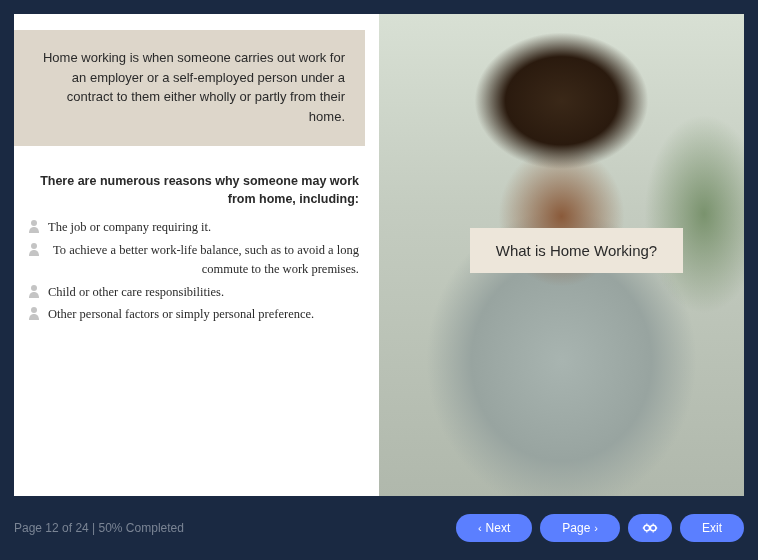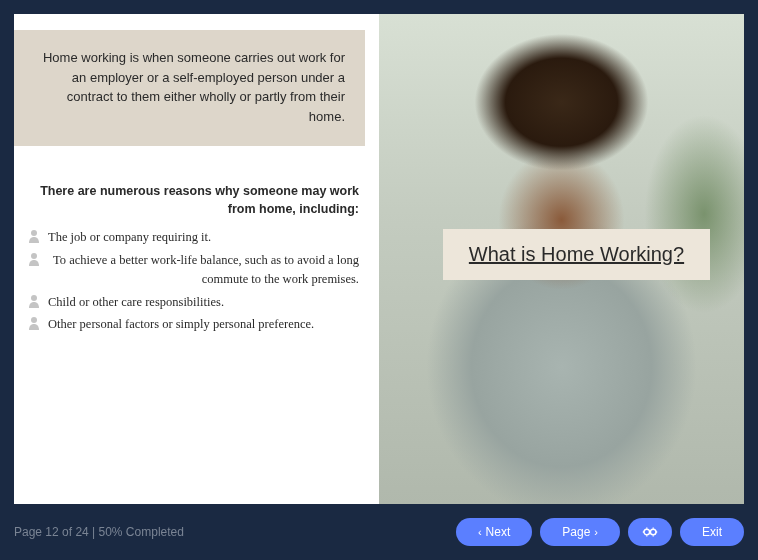--- a/index.html
+++ b/index.html
@@ -33,21 +33,21 @@
   line-height: 1.5;
 }
 .body-text {
   padding: 22px 20px 0 14px;
   font-size: 12.5px;
   color: #2a2a2a;
   line-height: 1.45;
 }
 .intro-heading {
   font-weight: 700;
-  margin-top: 14px;
+  margin-top: 4px;
   font-size: 12.5px;
 }
 .reasons-list {
   list-style: none;
   padding: 10px 20px 0 14px;
   font-family: Liberation Serif, serif;
 }
 .reasons-list li {
   display: flex;
   align-items: flex-start;
@@ -84,28 +84,27 @@
   position: absolute;
   right: -20px; top: 100px;
   width: 120px; height: 200px;
   background: radial-gradient(ellipse, #5a7a4a 0%, transparent 70%);
   opacity: 0.7;
 }
 .overlay-label {
   position: relative;
   background: #ede6da;
   padding: 14px 26px;
-  font-size: 20px;
+  font-size: 15px;
   color: #2a2a2a;
   margin-top: -10px;
   margin-left: 30px;
-  text-decoration: underline;
 }
 .footer-bar {
-  height: 56px;
+  height: 64px;
   display: flex;
   align-items: center;
   padding: 12px 14px;
   gap: 8px;
 }
 .page-info {
   color: #7a8494;
   font-size: 12px;
   flex: 0 0 auto;
 }

